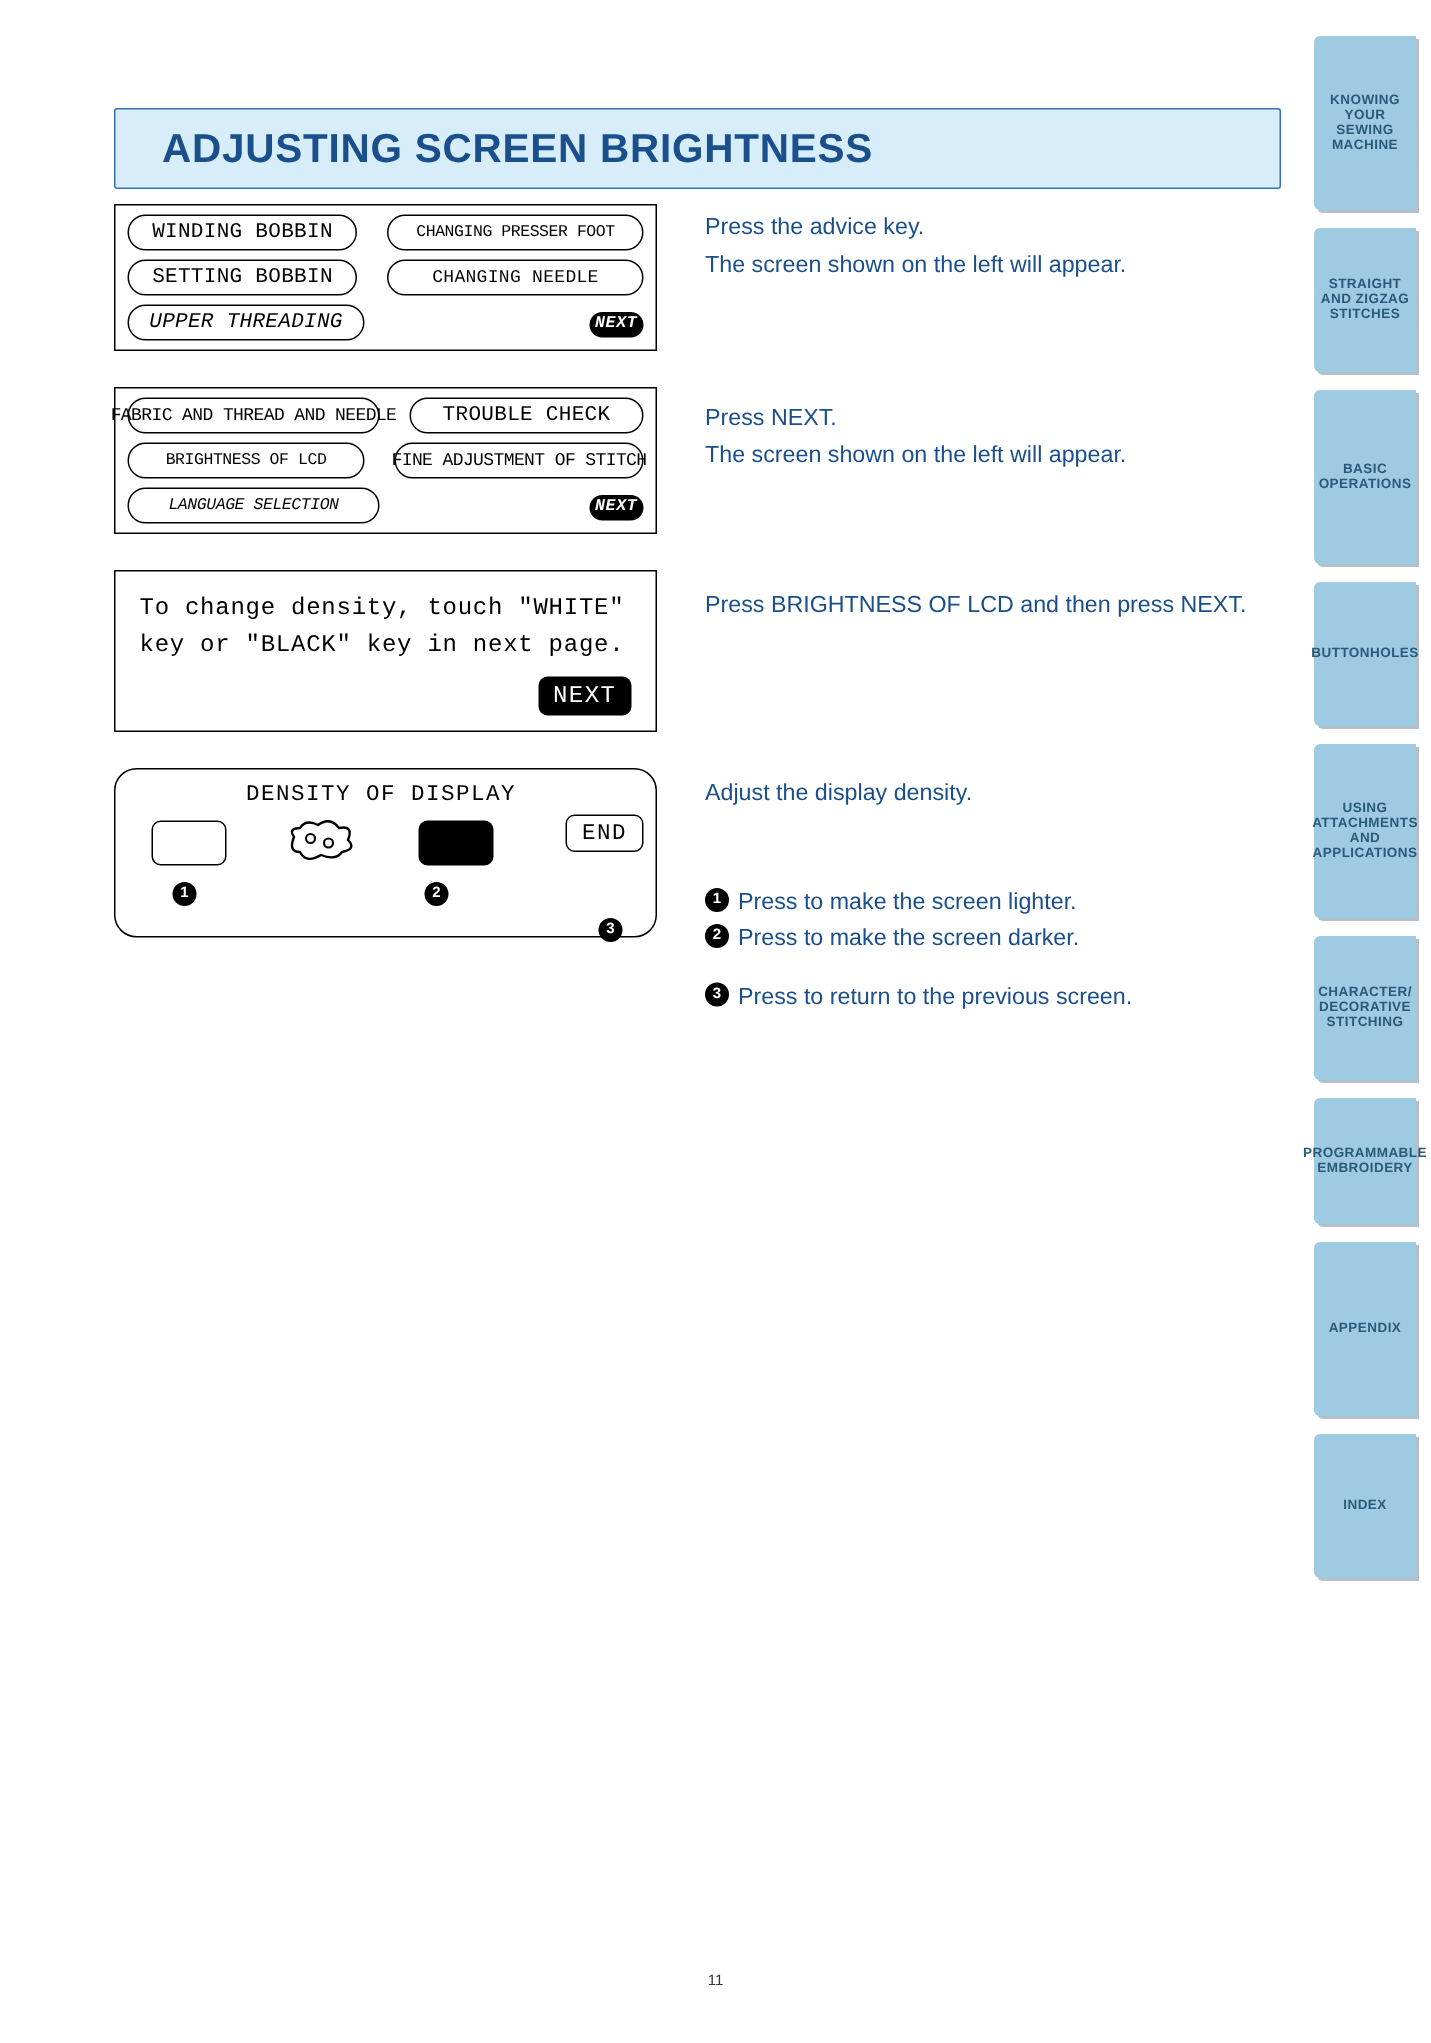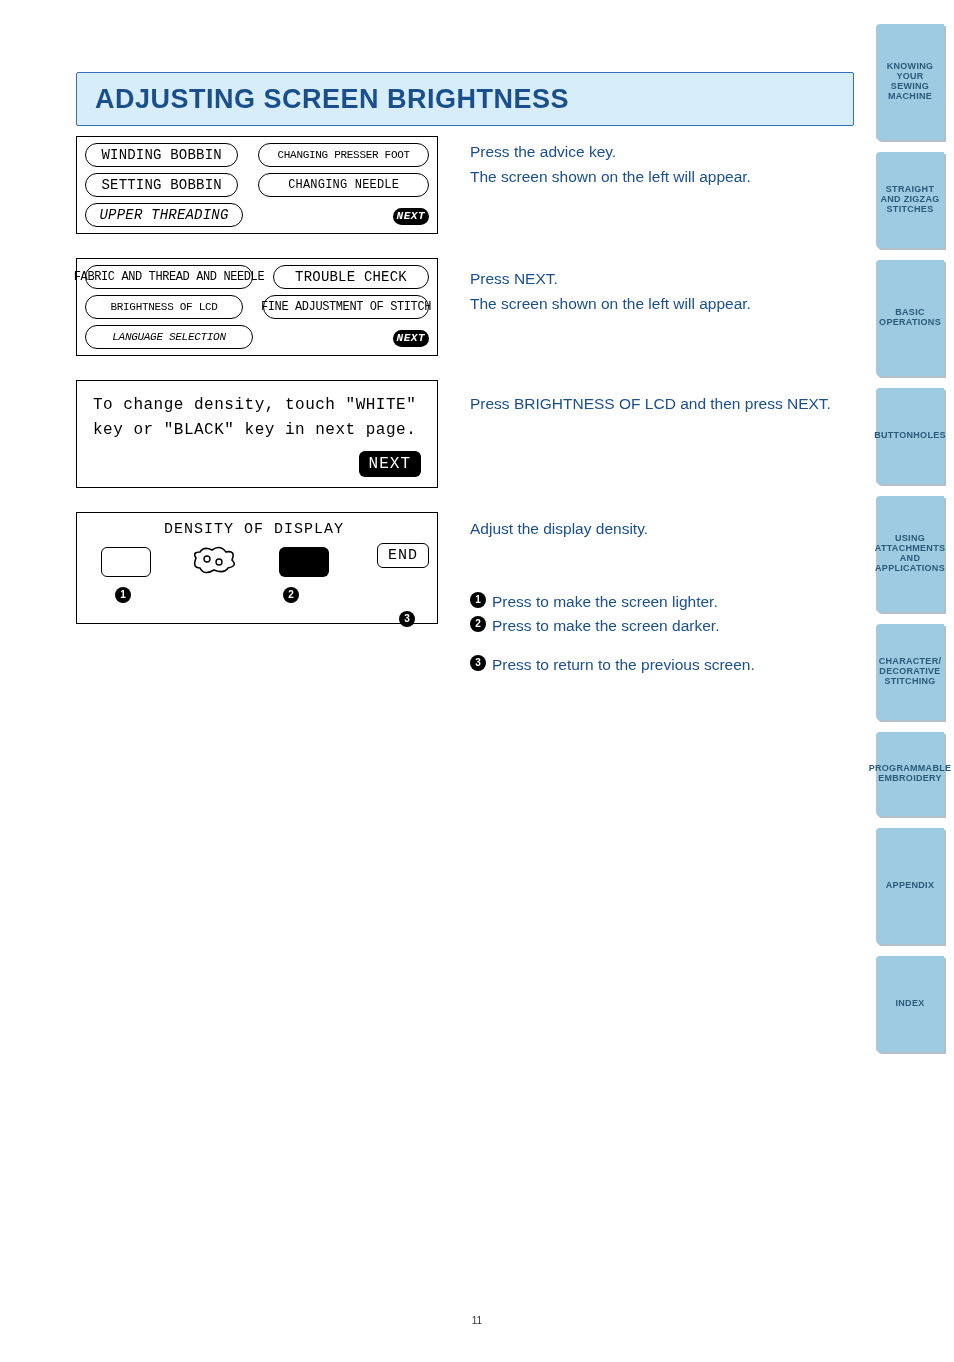--- a/index.html
+++ b/index.html
@@ -20,21 +20,21 @@
     width: 780px;
   }
   .title-bar {
     width: 778px;
     height: 54px;
     background: #d7eefa;
     border: 1px solid #3570b4;
     border-radius: 2px;
     display: flex;
     align-items: center;
-    padding-left: 18px;
+    padding-left: 31px;
   }
   .title-bar span {
     color: #1a4f8c;
     font-size: 27px;
     font-weight: bold;
     letter-spacing: 0.5px;
   }
 
   .two-col {
     display: flex;
@@ -251,21 +251,21 @@
       </div>
 
       <div class="lcd-box" style="padding:12px 16px 10px 16px;">
         <div class="lcd-text">To change density, touch "WHITE"</div>
         <div class="lcd-text">key or "BLACK" key in next page.</div>
         <div style="text-align:right;margin-top:8px;">
           <span class="next-btn">NEXT</span>
         </div>
       </div>
 
-      <div class="lcd-box" style="padding:8px 10px 20px 4px;position:relative;">
+      <div class="lcd-box" style="padding:8px 10px 20px 4px;position:relative;border-radius:15px;">
         <div class="lcd-text-center">DENSITY OF DISPLAY</div>
         <div class="density-row">
           <div style="width:70px;text-align:center;">
             <div class="white-key" style="margin:0 auto;"></div>
           </div>
           <div style="width:70px;text-align:center;">
             <svg width="50" height="32" viewBox="0 0 50 32">
               <path d="M6 14 Q2 8 10 8 Q14 2 22 6 Q30 0 36 8 Q46 6 42 16 Q48 22 38 24 Q34 30 24 26 Q14 32 10 24 Q2 24 6 14 Z" fill="none" stroke="#000" stroke-width="1.6"></path>
               <circle cx="17" cy="15" r="3" fill="none" stroke="#000" stroke-width="1.4"></circle>
               <circle cx="29" cy="18" r="3" fill="none" stroke="#000" stroke-width="1.4"></circle>

